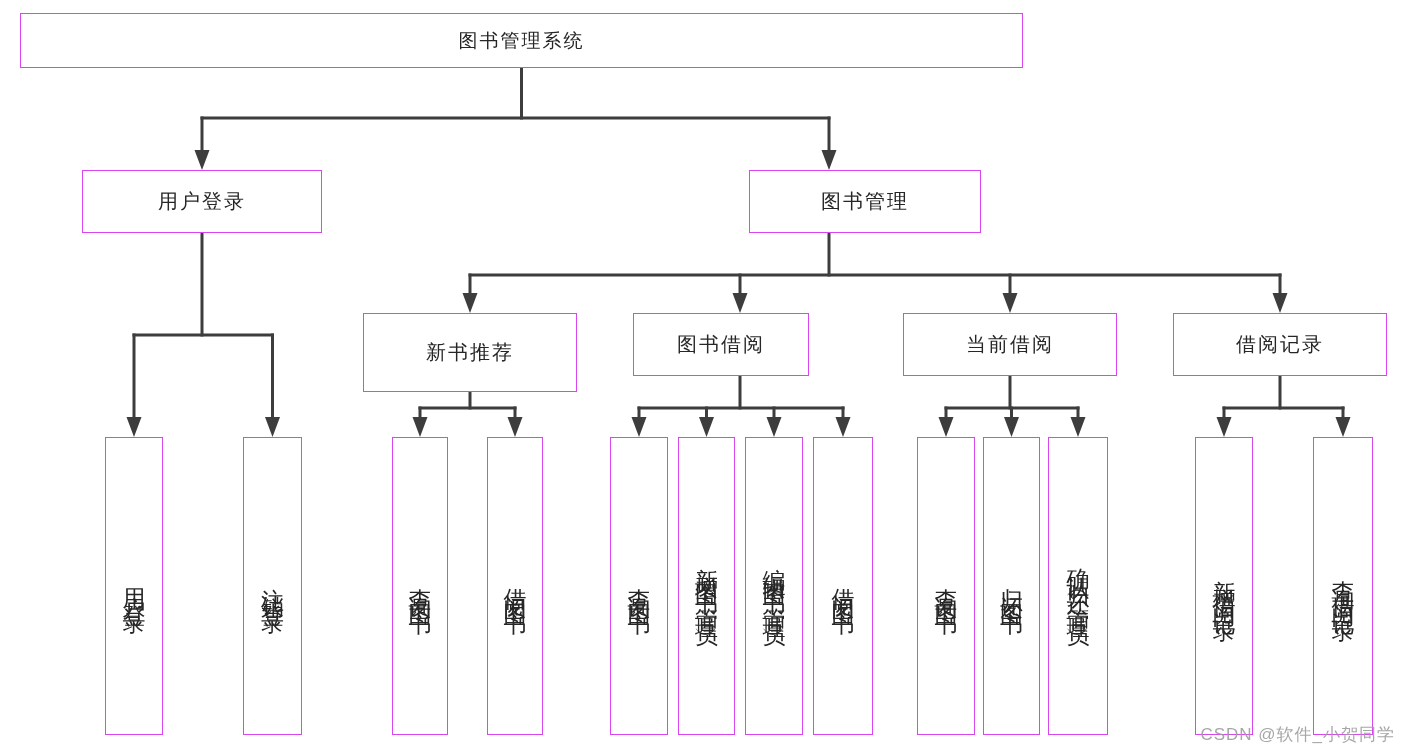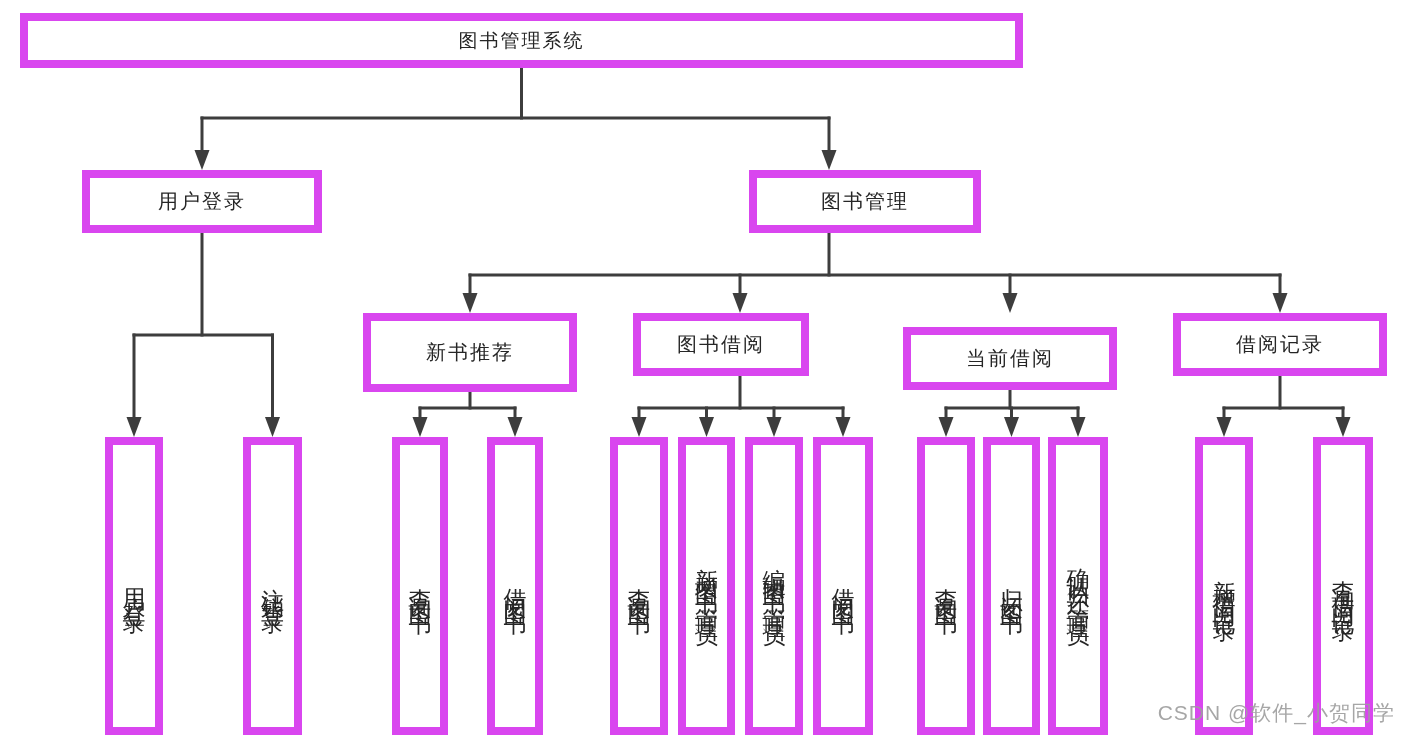--- a/index.html
+++ b/index.html
@@ -20,21 +20,21 @@
   .connectors {
     position: absolute;
     left: 0; top: 0;
     width: 1405px;
     height: 747px;
     pointer-events: none;
   }
   .node {
     position: absolute;
     box-sizing: border-box;
-    border: 8px solid #d946ef;
+    border: 1px solid #d946ef;
     background: #ffffff;
     display: flex;
     align-items: center;
     justify-content: center;
     color: #262626;
   }
   .node.h-label {
     font-size: 20px;
     letter-spacing: 2px;
     white-space: nowrap;
@@ -46,22 +46,22 @@
     writing-mode: vertical-rl;
     text-orientation: mixed;
     font-size: 23px;
     letter-spacing: 8px;
     line-height: 1;
     text-align: center;
   }
   .watermark {
     position: absolute;
     right: 10px;
-    bottom: 20px;
-    font-size: 21px;
+    bottom: 1px;
+    font-size: 17px;
     letter-spacing: 1px;
     color: rgba(158, 158, 158, 0.92);
     white-space: nowrap;
     z-index: 5;
     pointer-events: none;
   }
 </style>
 </head>
 <body>
 
@@ -136,21 +136,21 @@
     </g>
   </svg>
 
   <div class="node root h-label" style="left:20px; top:13px; width:1003px; height:55px;">图书管理系统</div>
 
   <div class="node h-label" style="left:82px; top:170px; width:240px; height:63px;">用户登录</div>
   <div class="node h-label" style="left:713px; top:170px; width:232px; height:63px;margin-left:36px;">图书管理</div>
 
   <div class="node h-label" style="left:363px; top:313px; width:214px; height:79px;">新书推荐</div>
   <div class="node h-label" style="left:633px; top:313px; width:176px; height:63px;">图书借阅</div>
-  <div class="node h-label" style="left:903px; top:327px; width:214px; height:63px;">当前借阅</div>
+  <div class="node h-label" style="left:903px; top:313px; width:214px; height:63px;">当前借阅</div>
   <div class="node h-label" style="left:1173px; top:313px; width:214px; height:63px;">借阅记录</div>
 
   <div class="node leaf" style="left:105px; top:437px; width:58px; height:298px;">用户登录</div>
   <div class="node leaf" style="left:243px; top:437px; width:59px; height:298px;">注销登录</div>
 
   <div class="node leaf" style="left:392px; top:437px; width:56px; height:298px;">查询图书</div>
   <div class="node leaf" style="left:487px; top:437px; width:56px; height:298px;">借阅图书</div>
 
   <div class="node leaf" style="left:610px; top:437px; width:58px; height:298px;">查询图书</div>
   <div class="node leaf" style="left:678px; top:437px; width:57px; height:298px;">新增图书（管理员）</div>

